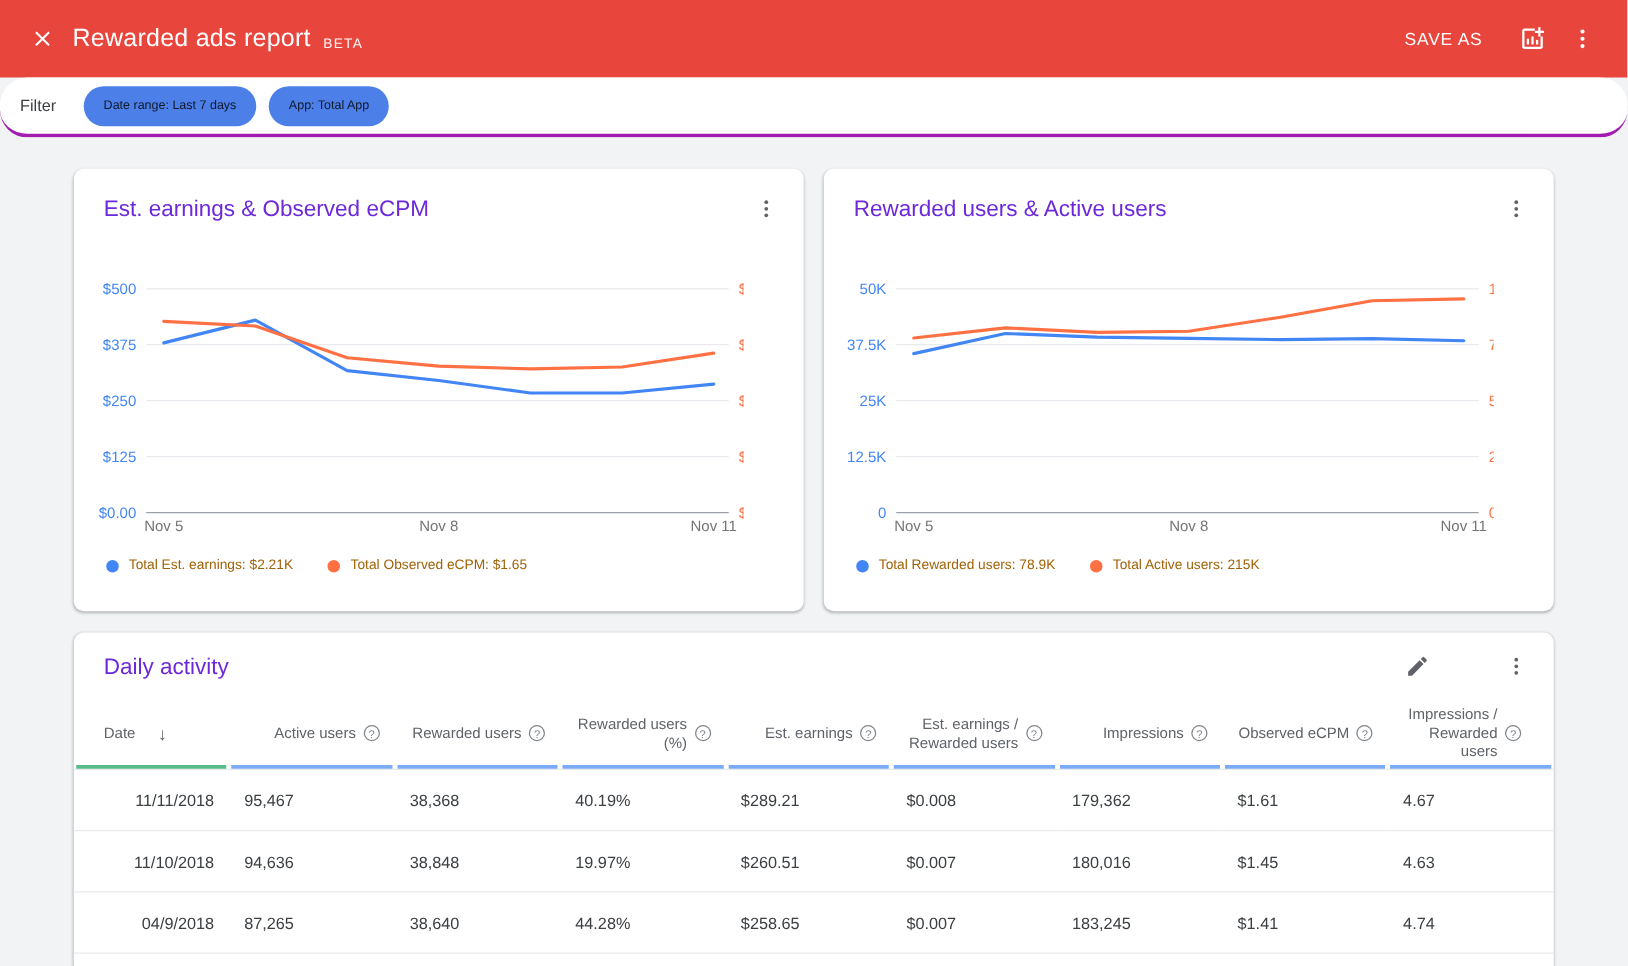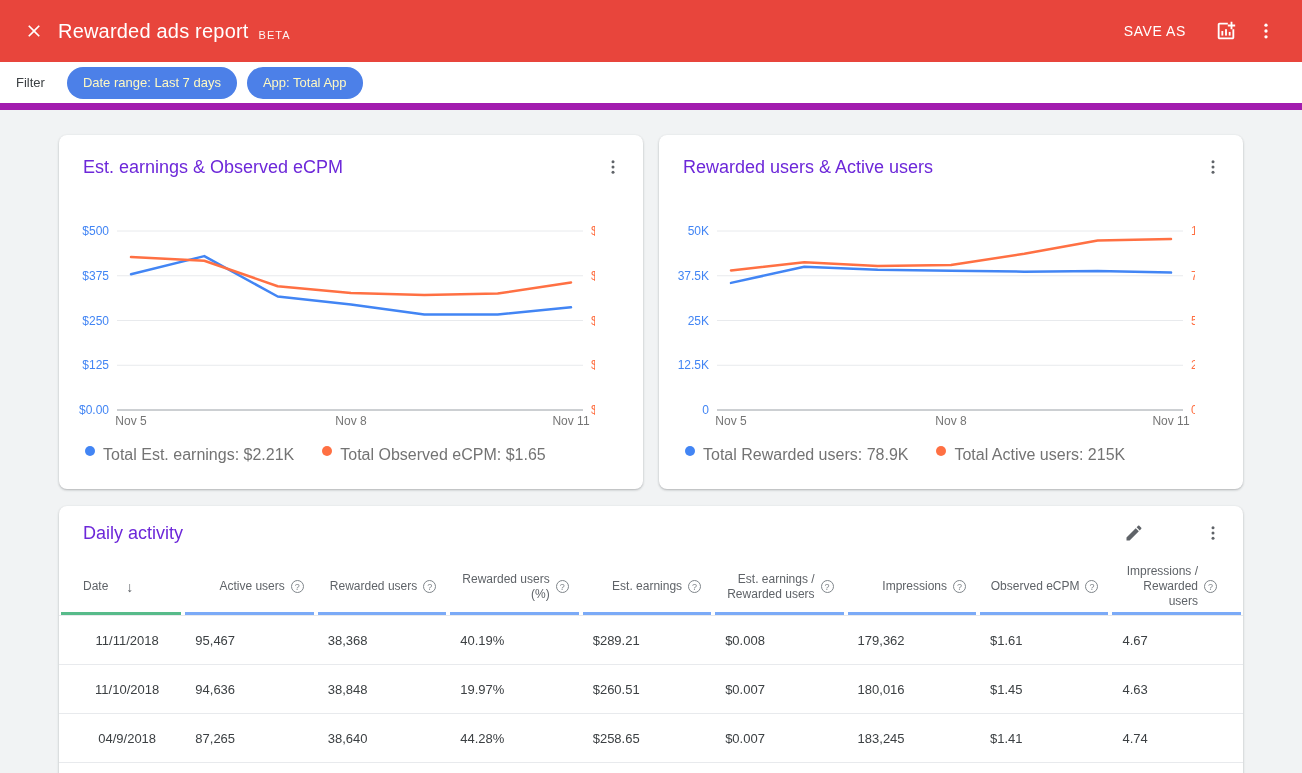--- a/index.html
+++ b/index.html
@@ -26,46 +26,46 @@
   .appbar h1{font-size:20px;font-weight:500;margin:0 0 0 4px;letter-spacing:.2px;white-space:nowrap;}
   .beta{font-size:11px;letter-spacing:1px;margin-left:10px;padding-top:7px;opacity:.95;}
   .appbar .spacer{flex:1;}
   .saveas{
     border:none;background:transparent;color:#fff;font-family:inherit;
     font-size:14px;font-weight:500;letter-spacing:.6px;cursor:pointer;margin-right:14px;white-space:nowrap;margin-left:12px;
   }
   
   .filterbar{
     height:48px;background:#fff;display:flex;align-items:center;
-    padding:0 16px;gap:10px;border-bottom:7px solid #a21caf;
+    padding:0 16px;gap:10px;border-bottom:3px solid #a21caf;border-radius:22px;
   }
   .filterbar .flabel{font-size:13px;color:#3C4043;margin-right:12px;}
   .chip{
-    height:32px;border:none;border-radius:16px;background:var(--chip-bg);color:#fef9c3;
-    font-family:inherit;font-size:13px;padding:0 16px;cursor:pointer;white-space:nowrap;
+    height:32px;border:none;border-radius:16px;background:var(--chip-bg);color:#0f172a;
+    font-family:inherit;font-size:10px;padding:0 16px;cursor:pointer;white-space:nowrap;
   }
   
   main{padding:25px 59px 0;}
   .cards-row{display:flex;gap:16px;}
   .card{
     background:#fff;border-radius:8px;
     box-shadow:0 1px 2px rgba(60,64,67,.25),0 1px 3px rgba(60,64,67,.12);
   }
   .chart-card{width:584px;height:354px;flex:none;}
   .card-header{
     display:flex;align-items:center;height:64px;padding:0 10px 0 24px;
   }
   .card-header h2{font-size:18px;font-weight:500;color:#6d28d9;margin:0;flex:1;}
   .card-header .iconbtn{color:#5F6368;}
   .chart{height:235px;padding-left:0;}
   .legend{
     list-style:none;display:flex;align-items:center;gap:28px;
     margin:12px 0 0;padding:0 0 0 26px;
   }
-  .legend li{display:flex;align-items:flex-start;gap:8px;font-size:16px;color:#737373;}
+  .legend li{display:flex;align-items:flex-end;gap:8px;font-size:11px;color:#a16207;}
   .legend .dot{width:10px;height:10px;border-radius:50%;flex:none;}
   
   .table-card{margin-top:17px;min-height:300px;}
   .table-card .card-header{height:54px;gap:39px;}
   table{width:100%;border-collapse:collapse;table-layout:fixed;}
   th{
     position:relative;height:50px;padding:4px 12px 6px;vertical-align:middle;
     font-size:12px;font-weight:400;color:#5F6368;cursor:pointer;
   }
   th:first-child{width:10.5%;padding-left:24px;}
@@ -76,21 +76,21 @@
   .sort-icon{font-size:14px;color:#5F6368;margin-left:12px;}
   .info-icon{
     width:13px;height:13px;border:1px solid #80868B;border-radius:50%;flex:none;
     font-size:9px;line-height:12px;text-align:center;color:#80868B;display:inline-block;
   }
   .underline{position:absolute;left:2px;right:2px;bottom:0;height:3px;display:block;}
   td{
     height:49px;padding:0 12px;font-size:13px;color:#3C4043;text-align:left;
     border-top:1px solid #E8EAED;white-space:nowrap;
   }
-  td:first-child{text-align:center;padding-left:24px;}
+  td:first-child{text-align:right;padding-left:24px;}
   td:last-child,th:last-child{padding-right:26px;}
   tr.partial td{height:40px;}
   svg{display:block;}
 </style>
 </head>
 <body>
 
 <div>
 
   <header class="appbar">

